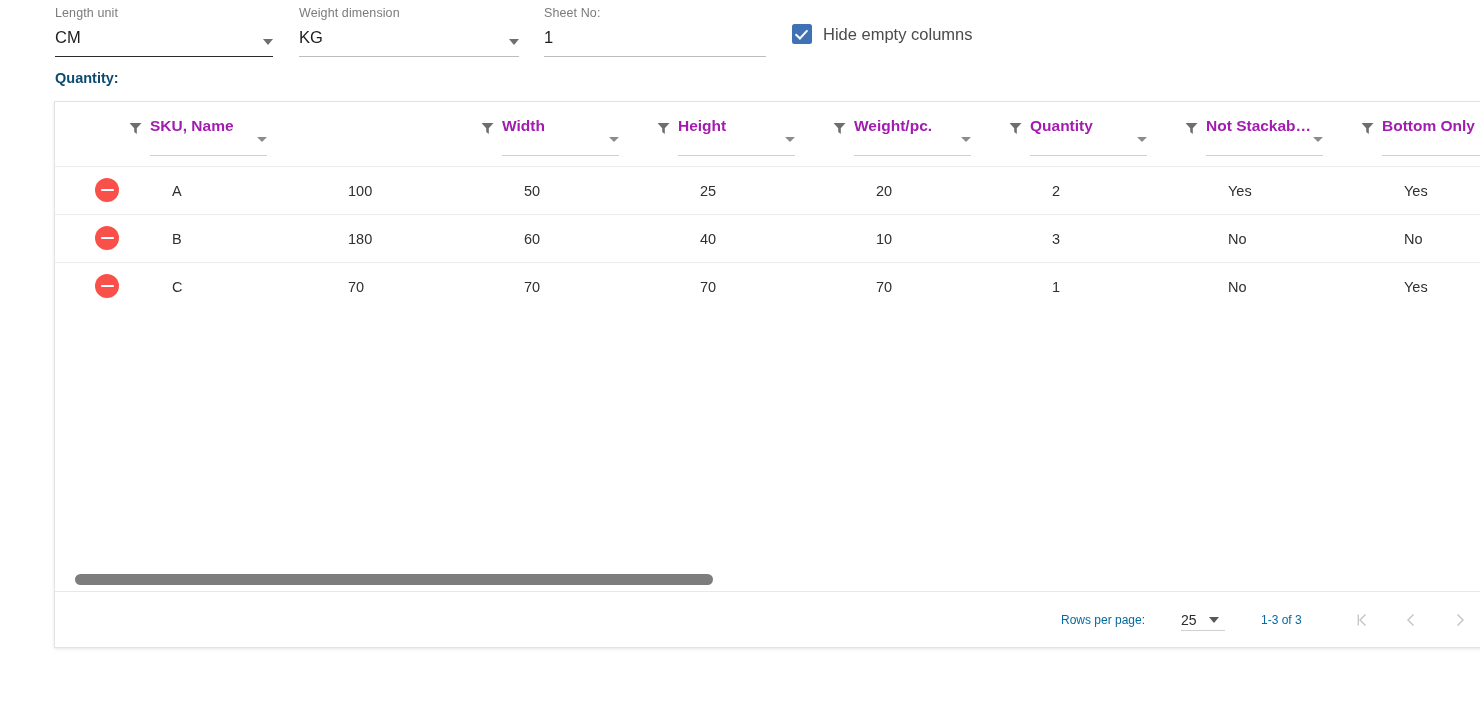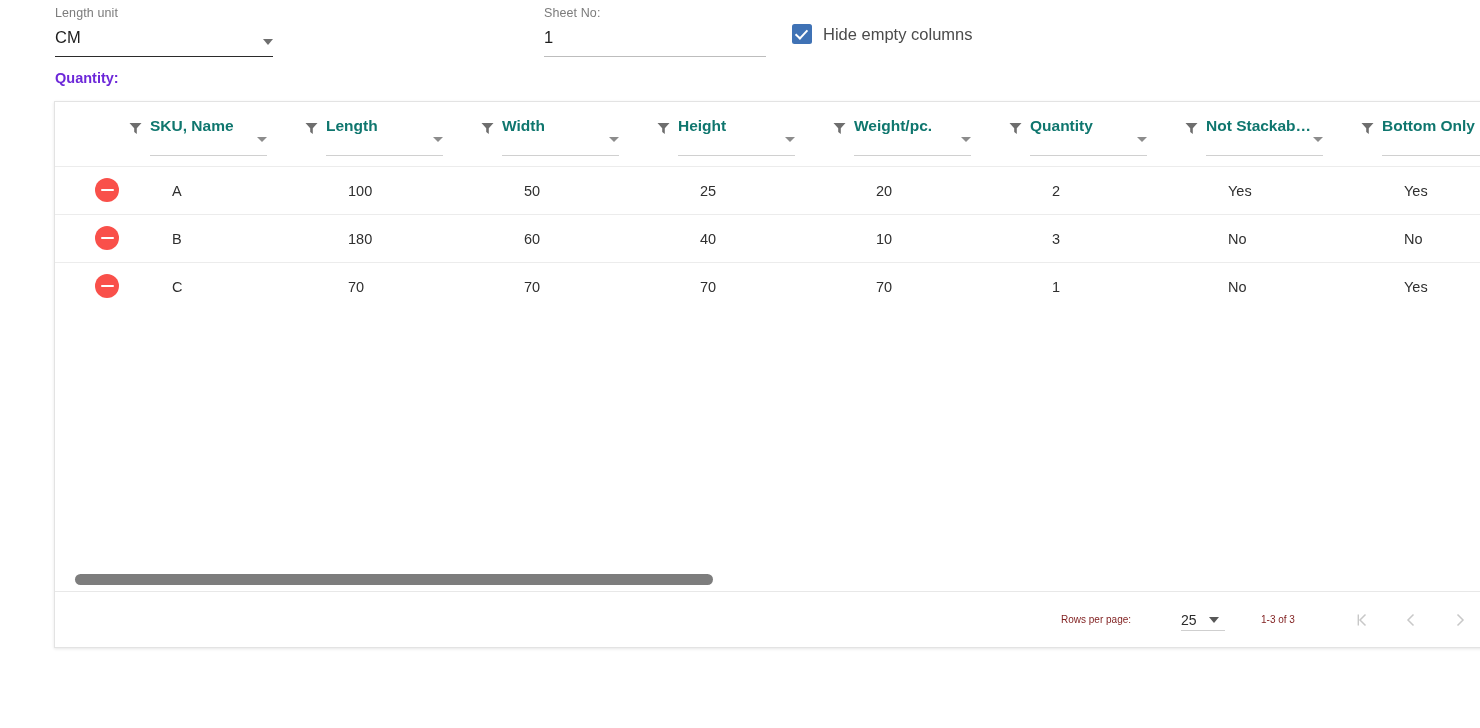--- a/index.html
+++ b/index.html
@@ -42,21 +42,21 @@
   }
   .cbox::after{
     content:""; position:absolute; left:6.2px; top:3px;
     width:5px;height:10px;border:solid #fff;border-width:0 2.2px 2.2px 0;
     transform: rotate(43deg);
   }
   .cblabel { font-size:16.5px; color:#4b4b4b; white-space:nowrap; }
 
   .qty-label {
     position:absolute; left:20px; top:70px;
-    font-size:14.5px; font-weight:bold; color:#6d28d9;
+    font-size:14.5px; font-weight:bold; color:#0c4a6e;
   }
 
   
   .card {
     position:absolute; left:19px; top:101px;
     width:1461px; height:547px;
     background:#fff;
     border:1px solid #e3e3e3; border-right:none;
     box-shadow: 0 1px 3px rgba(0,0,0,.10);
     overflow:hidden;
@@ -64,21 +64,21 @@
   .tscroll { position:absolute; left:0; top:0; width:1461px; height:500px; overflow:hidden; }
 
   .thead { position:relative; height:64px; width:1461px; }
   .th {
     position:absolute; top:14px; height:40px;
   }
   .th .funnel { position:absolute; left:0; top:6px; }
   .funnel svg { display:block; }
   .th .tlabel {
     position:absolute; left:21px; top:1px;
-    font-size:15.5px; font-weight:bold; color:#0f766e; white-space:nowrap;
+    font-size:15.5px; font-weight:bold; color:#a21caf; white-space:nowrap;
   }
   .th .tcaret {
     position:absolute; bottom:14px;
     width:0;height:0;border-left:5px solid transparent;border-right:5px solid transparent;
     border-top:5.5px solid #8c8c8c;
   }
   .th .tline { position:absolute; left:21px; bottom:0; height:1px; background:#d0d0d0; }
 
   .trow { position:relative; height:48px; width:1461px; border-top:1px solid #ececec; }
   .trow.first { border-top:1px solid #ececec; }
@@ -99,21 +99,21 @@
   .hbar-track { position:absolute; left:0; top:466px; width:1461px; height:22px; }
   .hbar-thumb {
     position:absolute; left:20px; top:6px; height:11px; width:638px;
     background:#7d7d7d; border-radius:6px;
   }
   .card-div { position:absolute; left:0; top:489px; width:1461px; height:1px; background:#e8e8e8; }
 
   
   .pager { position:absolute; left:0; top:490px; width:1461px; height:56px; }
   .pgitem { position:absolute; top:0; height:56px; line-height:56px; white-space:nowrap; }
-  .pg-txt { font-size:10px; color:#7f1d1d; }
+  .pg-txt { font-size:12px; color:#0369a1; }
   .rpp-val { font-size:14px; color:#2b2b2b; }
   .rpp-wrap { position:absolute; top:0; height:56px; }
   .rpp-under { position:absolute; left:0; top:38px; width:44px; height:1px; background:#cfcfcf; }
   .rpp-caret {
     position:absolute; left:28px; top:25px;
     width:0;height:0;border-left:5.5px solid transparent;border-right:5.5px solid transparent;
     border-top:6px solid #585858;
   }
   .navbtn {
     position:absolute; top:17px; width:22px; height:22px;
@@ -131,20 +131,26 @@
 
   <div class="top-row">
 
     <div class="field" style="left:20px; top:6px; width:218px;">
       <div class="flabel">Length unit</div>
       <div class="fval">CM</div>
       <div class="caret"></div>
       <div class="fline dark"></div>
     </div>
 
+    <div class="field" style="left:264px; top:6px; width:220px;">
+      <div class="flabel">Weight dimension</div>
+      <div class="fval">KG</div>
+      <div class="caret"></div>
+      <div class="fline light"></div>
+    </div>
 
     <div class="field" style="left:509px; top:6px; width:222px;">
       <div class="flabel">Sheet No:</div>
       <div class="fval">1</div>
       <div class="fline light"></div>
     </div>
 
     <div class="cbrow" style="left:757px; top:24px;">
       <div class="cbox"></div>
       <div class="cblabel">Hide empty columns</div>
@@ -162,30 +168,20 @@
           <span class="funnel">
               <svg width="13" height="13" viewBox="0 0 13 13">
                 <polygon points="0.5,1 12.5,1 7.8,6.2 7.8,12 5.2,10 5.2,6.2" fill="#6e6e6e"></polygon>
               </svg>
             </span>
           <span class="tlabel">SKU, Name</span>
           <span class="tcaret" style="right:0;"></span>
           <span class="tline" style="right:0;"></span>
         </div>
 
-        <div class="th" style="left:250px; width:138px;">
-          <span class="funnel">
-              <svg width="13" height="13" viewBox="0 0 13 13">
-                <polygon points="0.5,1 12.5,1 7.8,6.2 7.8,12 5.2,10 5.2,6.2" fill="#6e6e6e"></polygon>
-              </svg>
-            </span>
-          <span class="tlabel">Length</span>
-          <span class="tcaret" style="right:0;"></span>
-          <span class="tline" style="right:0;"></span>
-        </div>
 
         <div class="th" style="left:426px; width:138px;">
           <span class="funnel">
               <svg width="13" height="13" viewBox="0 0 13 13">
                 <polygon points="0.5,1 12.5,1 7.8,6.2 7.8,12 5.2,10 5.2,6.2" fill="#6e6e6e"></polygon>
               </svg>
             </span>
           <span class="tlabel">Width</span>
           <span class="tcaret" style="right:0;"></span>
           <span class="tline" style="right:0;"></span>

